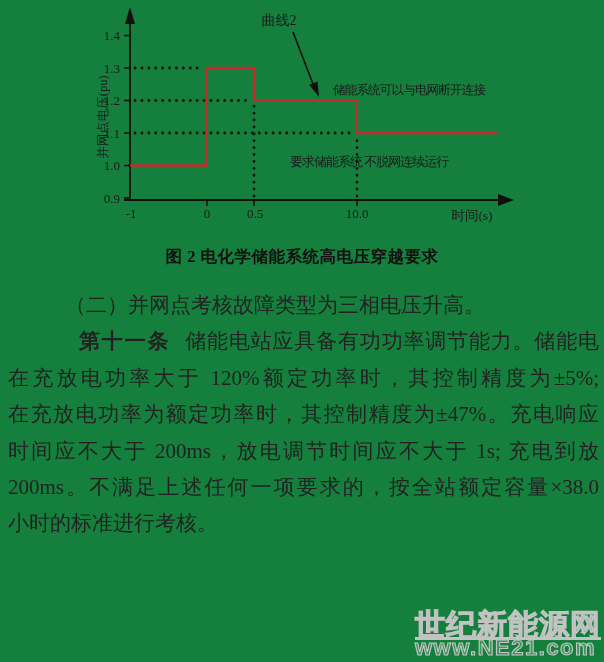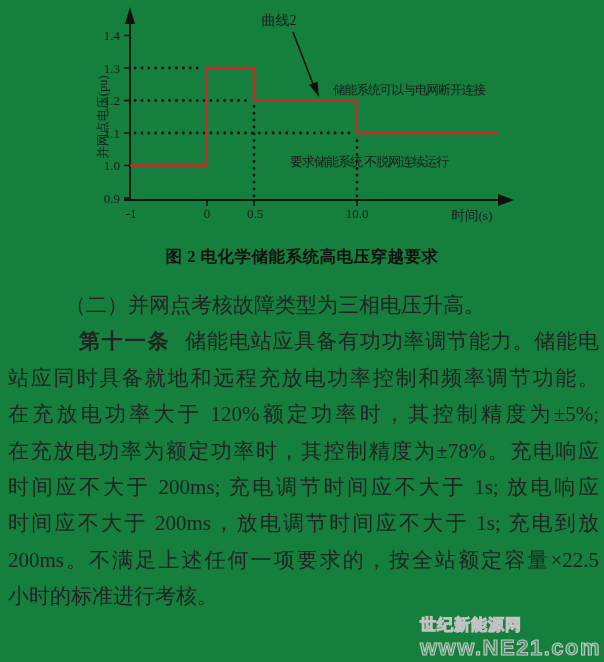--- a/index.html
+++ b/index.html
@@ -22,21 +22,21 @@
   .jfull{text-align:justify;text-align-last:justify;white-space:normal !important;}
   .ind-p1{padding-left:57px;}
   .ind-p2{padding-left:71px;}
   .term{font-weight:bold;margin-right:15px;letter-spacing:1px;}
   .watermark{
     position:absolute;right:3px;bottom:5px;text-align:left;
     font-family:"Liberation Sans","DejaVu Sans",sans-serif;font-weight:800;
     color:rgba(255,255,255,0.18);
     -webkit-text-stroke:1.1px #c3c3c3;
   }
-  .wm-name{font-size:16px;line-height:26px;letter-spacing:1px;}
+  .wm-name{font-size:30px;line-height:26px;letter-spacing:1px;text-decoration:underline;}
   .wm-url{font-size:22px;line-height:19px;letter-spacing:1.5px;}
 </style>
 </head>
 <body>
 
 <div class="page">
 
   <div class="figure">
     <svg width="604" height="238" viewBox="0 0 604 238">
 
@@ -95,26 +95,24 @@
         <text x="357" y="218" text-anchor="middle">10.0</text>
       </g>
     </svg>
   </div>
 
   <div class="caption">图 2 电化学储能系统高电压穿越要求</div>
 
   <div class="bodytext">
     <div class="bline ind-p1">（二）并网点考核故障类型为三相电压升高。</div>
     <div class="bline jfull ind-p2"><span class="term">第十一条</span><span>储能电站应具备有功功率调节能力。储能电</span></div>
-    <div class="bline jfull">站应同时具备就地和远程充放电功率控制和频率调节功能。</div>
     <div class="bline jfull">在充放电功率大于 120%额定功率时，其控制精度为±5%;</div>
-    <div class="bline jfull">在充放电功率为额定功率时，其控制精度为±78%。充电响应</div>
-    <div class="bline jfull">时间应不大于 200ms; 充电调节时间应不大于 1s; 放电响应</div>
+    <div class="bline jfull">在充放电功率为额定功率时，其控制精度为±47%。充电响应</div>
     <div class="bline jfull">时间应不大于 200ms，放电调节时间应不大于 1s; 充电到放</div>
-    <div class="bline jfull">200ms。不满足上述任何一项要求的，按全站额定容量×22.5</div>
+    <div class="bline jfull">200ms。不满足上述任何一项要求的，按全站额定容量×38.0</div>
     <div class="bline">小时的标准进行考核。</div>
   </div>
 
   <div class="watermark">
     <div class="wm-name">世纪新能源网</div>
     <div class="wm-url">www.NE21.com</div>
   </div>
 
 </div>
 

